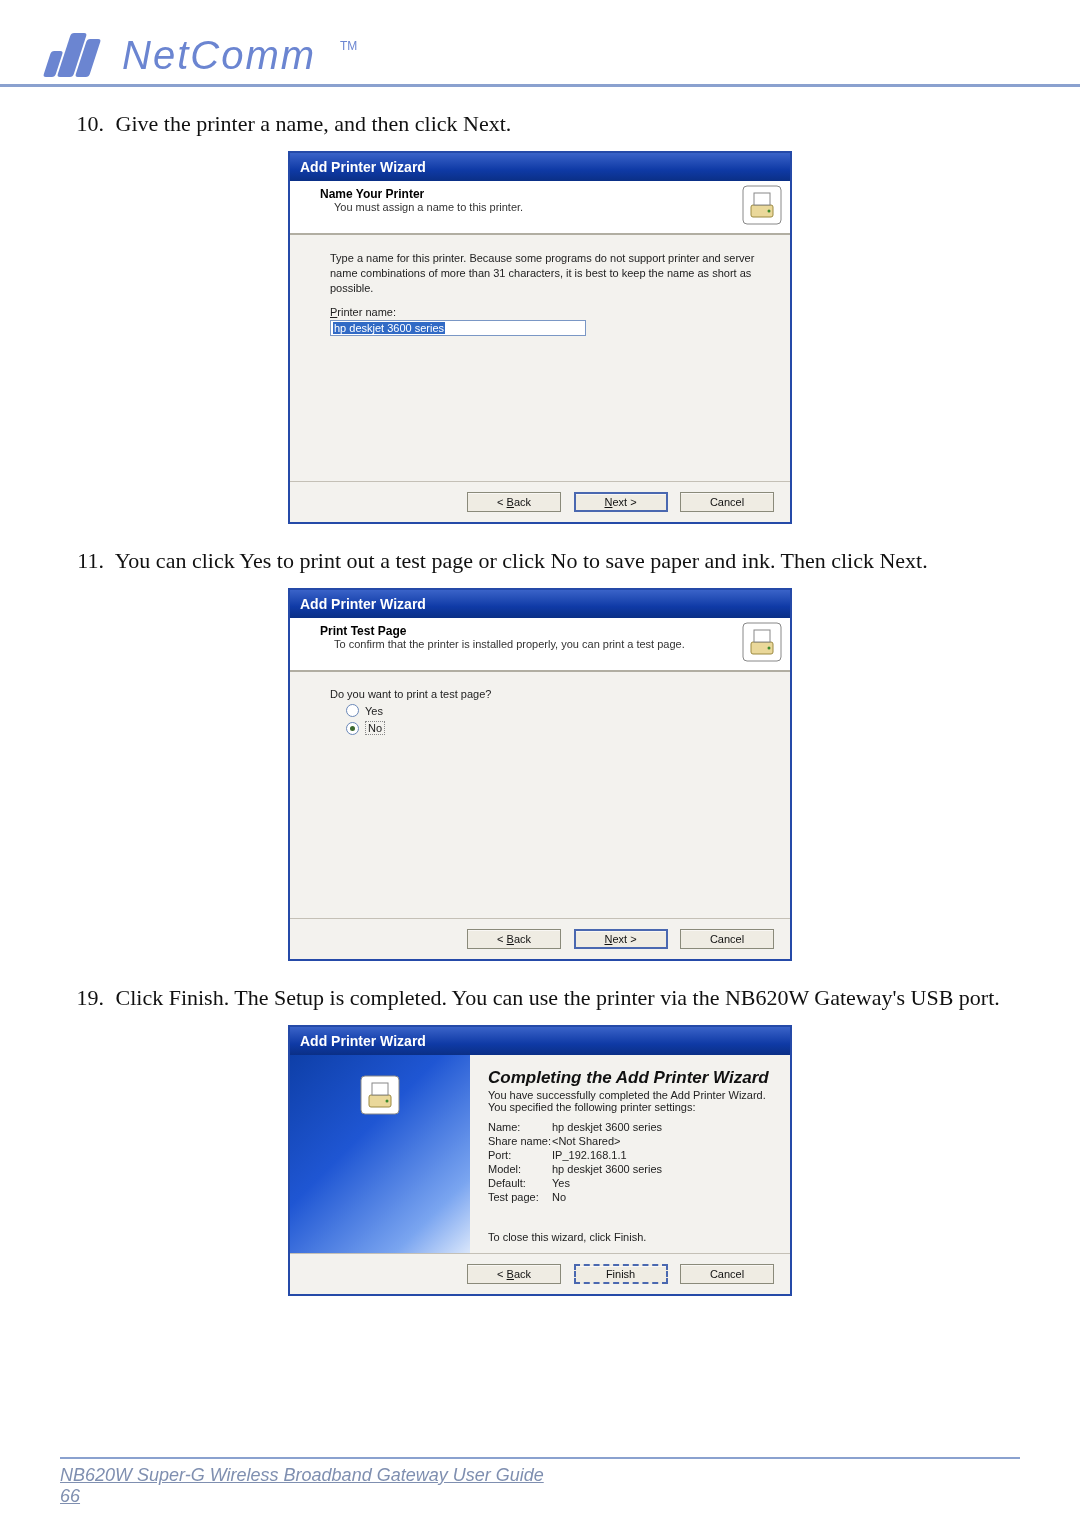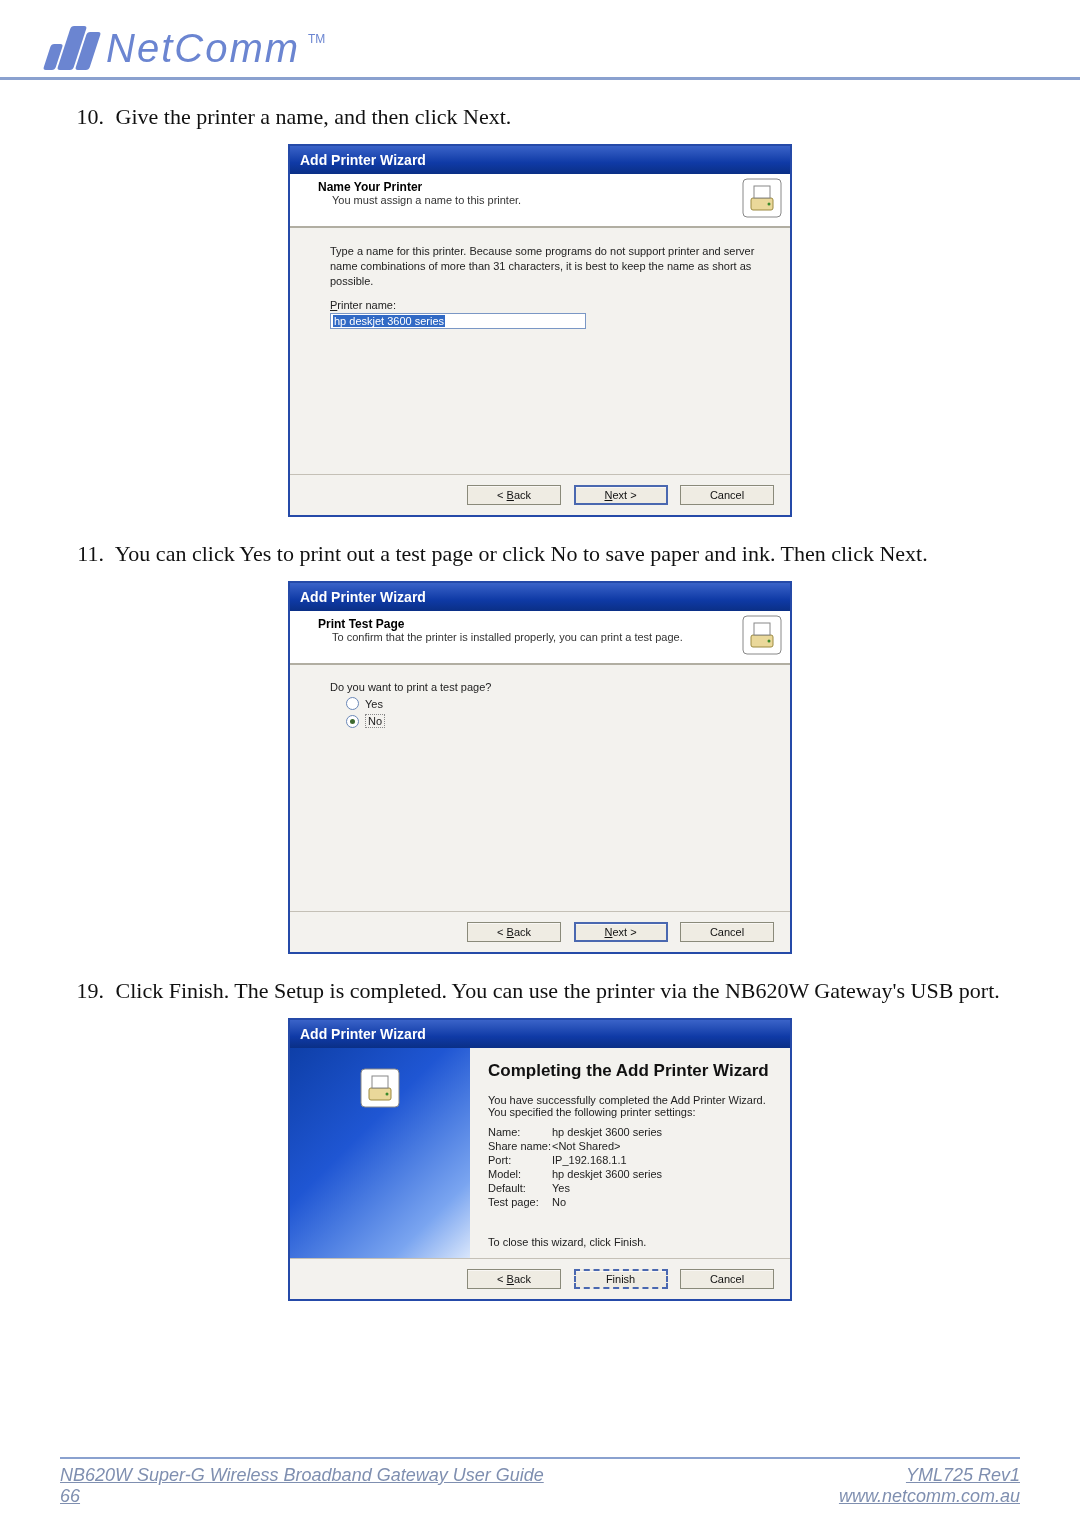--- a/index.html
+++ b/index.html
@@ -5,36 +5,36 @@
   :root{
     --blue:#0a3f9c;
     --titlebar:#1b3d9b;
     --winbg:#f3f2ee;
     --brand:#6b85d1;
     --hr:#8aa1cf;
     --footer:#7f8fb0;
   }
   html,body{margin:0;padding:0;background:#fff;font-family:Georgia,serif;color:#111;}
   .page{width:1080px;min-height:1529px;margin:0 auto;position:relative;box-sizing:border-box;padding:20px 60px 90px 60px;}
-  .brand{display:flex;align-items:flex-start;gap:4px;margin:6px 0 6px -10px;}
+  .brand{display:flex;align-items:flex-start;gap:20px;margin:13px 0 6px -10px;}
   .brand .mark{display:flex;gap:0;align-items:flex-end;transform:skewX(-18deg);}
   .brand .mark span{display:block;height:44px;background:var(--brand);border-radius:3px;}
   .brand .mark span.s1{width:12px;height:26px;}
   .brand .mark span.s2{width:16px;height:44px;margin-left:2px;}
   .brand .mark span.s3{width:14px;height:38px;margin-left:2px;}
   .brand .word{font-family:Impact,Haettenschweiler,'Arial Narrow Bold',sans-serif;font-size:40px;font-style:italic;letter-spacing:2px;color:var(--brand);margin-left:6px;}
   .brand .tm{font-size:12px;color:var(--brand);margin-top:6px;margin-left:4px;font-family:Arial,sans-serif;}
   .rule{height:3px;background:var(--hr);margin:0 -60px 12px -60px;}
   .instr{font-size:22px;line-height:1.55;font-family:Georgia,serif;margin:20px 0 10px 0;padding-left:50px;text-indent:-38px;}
   .instr .num{display:inline-block;width:32px;text-align:right;margin-right:6px;}
   .screenshot{width:500px;margin:6px auto 12px auto;border:2px solid #254aa8;font-family:Tahoma,Arial,sans-serif;}
   .titlebar{background:linear-gradient(180deg,#3a63c8 0%,#0f3aa6 60%,#0a2f86 100%);
     color:#fff;font-size:14px;font-weight:bold;padding:6px 10px;}
   .wiz-head{display:flex;align-items:flex-start;background:#fff;border-bottom:2px solid #b1aea2;}
-  .wiz-head .ht{flex:1;padding:6px 10px 10px 4px;margin-left:24px;}
+  .wiz-head .ht{flex:1;padding:6px 10px 10px 30px;}
   .wiz-head .ht .h1{font-weight:bold;font-size:12px;color:#000;}
   .wiz-head .ht .h2{font-size:11px;color:#333;padding-left:14px;}
   .wiz-head .icon-slot{padding:4px 8px 4px 0;}
   .printer-icon{width:40px;height:40px;}
   .wiz-body{background:var(--winbg);padding:16px 30px 30px 40px;font-size:11px;color:#222;min-height:200px;}
   .wiz-body .hint{line-height:1.35;margin-bottom:10px;}
   .wiz-body .lbl{margin-top:8px;margin-bottom:2px;}
   .wiz-body .lbl .u{text-decoration:underline;}
   .wiz-body .txt{width:250px;border:1px solid #7a97c5;background:#fff;padding:1px 2px;}
   .wiz-body .txt .sel{background:#316ac5;color:#fff;padding:0 1px;}
@@ -45,21 +45,21 @@
   .radio-row{display:flex;align-items:center;gap:6px;margin:4px 0 4px 16px;}
   .radio{width:11px;height:11px;border:1px solid #6a88b8;border-radius:50%;background:#fff;display:inline-flex;align-items:center;justify-content:center;}
   .radio.sel::after{content:"";width:5px;height:5px;border-radius:50%;background:#3d6a2f;}
   .radio-row .sel-out{border:1px dotted #888;padding:0 2px;}
 
   
   .comp-body{display:flex;background:var(--winbg);}
   .comp-left{width:160px;background:linear-gradient(135deg,#0e3fa8 0%,#1f56d3 40%,#7aa5f0 80%,#d9e6fb 100%);
     display:flex;align-items:flex-start;justify-content:center;padding:20px 10px;}
   .comp-right{flex:1;padding:12px 18px 10px 18px;font-size:11px;color:#222;}
-  .comp-right .ch1{font-size:17px;font-weight:bold;color:#111;line-height:1.25;margin-bottom:12px;}
+  .comp-right .ch1{font-size:17px;font-weight:bold;color:#111;line-height:1.25;font-style:italic;}
   .comp-right .desc{margin-bottom:8px;}
   .kv{display:flex;margin:2px 0;}
   .kv .k{width:64px;}
   .closing{margin-top:28px;}
   .btnrow.dotted .btn.primary{border:2px dashed #4a68b0;}
 
   
   .footer{position:absolute;left:60px;right:60px;bottom:22px;}
   .footer .line{height:2px;background:var(--hr);margin-bottom:6px;}
   .footer .row{display:flex;justify-content:space-between;font-family:Arial,sans-serif;font-style:italic;color:var(--footer);font-size:18px;}
@@ -210,20 +210,16 @@
     </div>
   </div>
 
   <div class="footer">
     <div class="line"></div>
     <div class="row">
       <div class="col">
         <span>NB620W Super-G Wireless Broadband  Gateway User Guide</span>
         <span>66</span>
       </div>
-      <div class="col right">
-        <span>YML725 Rev1</span>
-        <span>www.netcomm.com.au</span>
-      </div>
     </div>
   </div>
 
 </div>
 
 </body></html>

